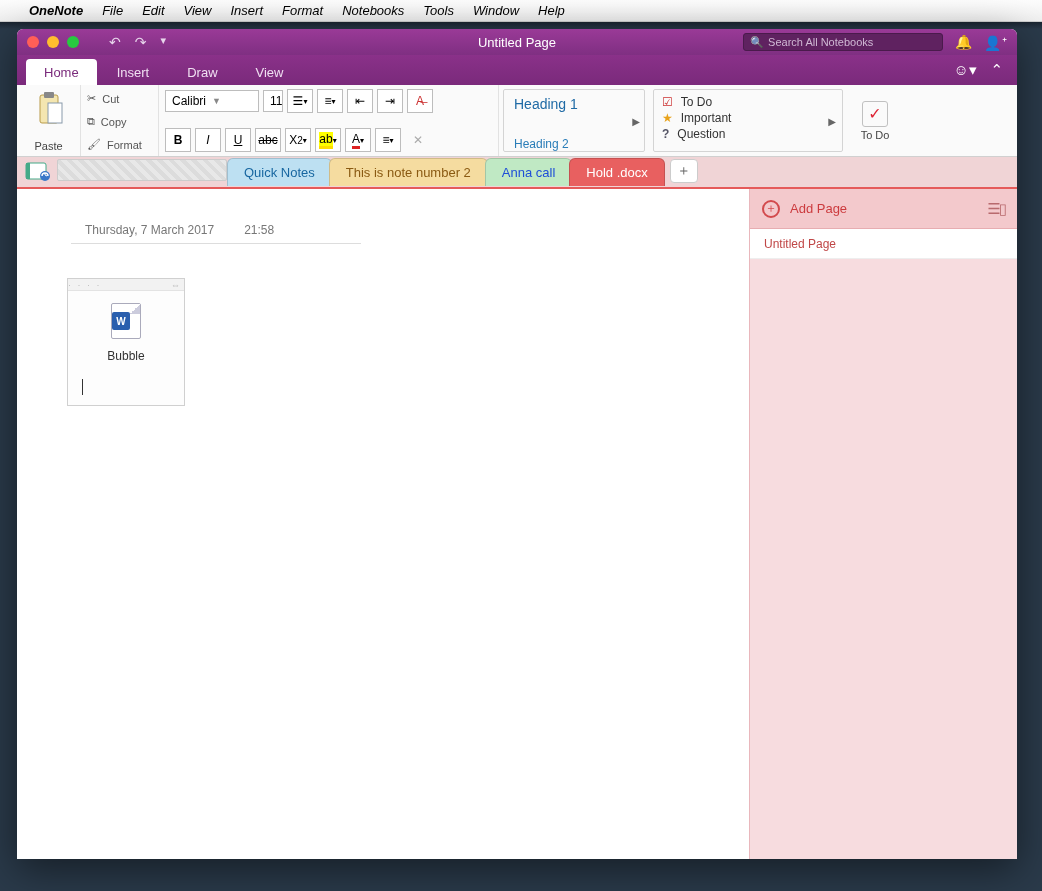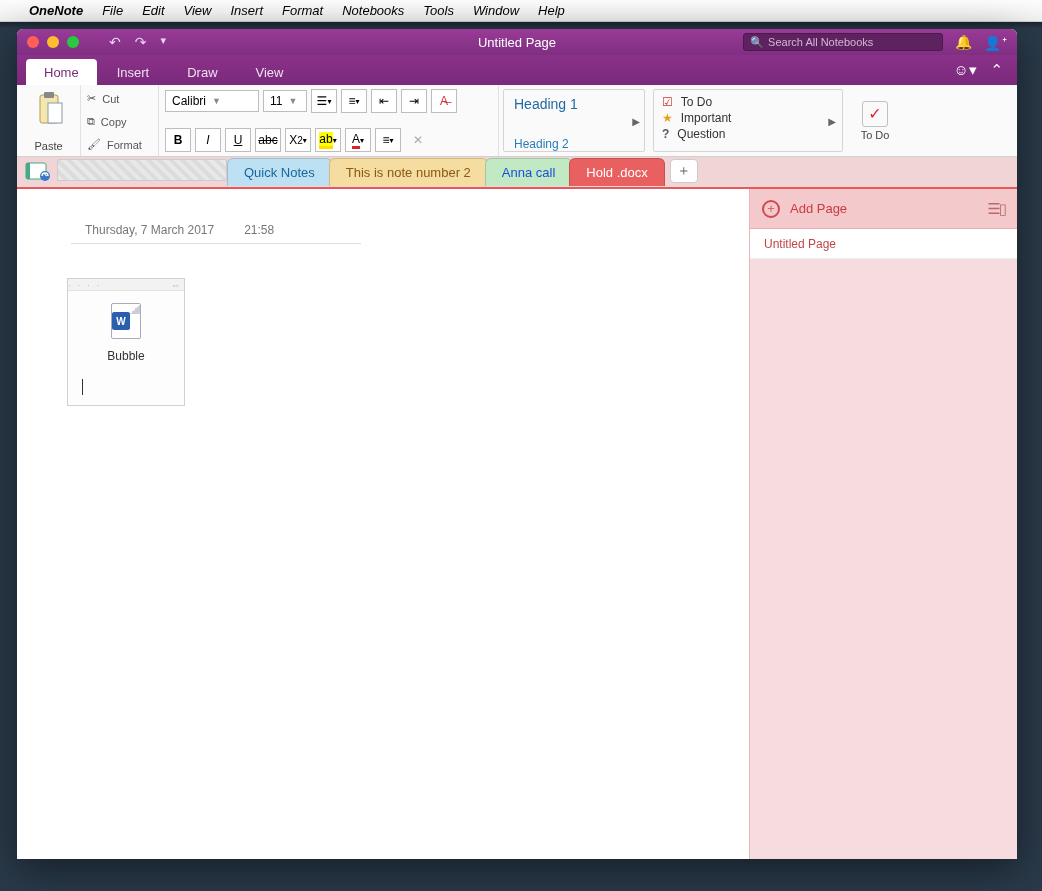--- a/index.html
+++ b/index.html
@@ -148,21 +148,21 @@
           <span>Format</span>
         </div>
     </div>
 
     <div class="grp" style="width:340px;">
       <div class="grp-row">
         <div class="select" style="width:94px;">
             <span>Calibri</span>
             <span class="ar">▼</span>
           </div>
-        <div class="select" style="width:44px;">
+        <div class="select" style="width:20px;">
             <span>11</span>
             <span class="ar">▼</span>
           </div>
         <div class="fmtbtn">☰<span style="font-size:8px;">▾</span></div>
         <div class="fmtbtn">≡<span style="font-size:8px;">▾</span></div>
         <div class="fmtbtn">⇤</div>
         <div class="fmtbtn">⇥</div>
         <div class="fmtbtn" style="color:#c33;">A̶</div>
       </div>
       <div class="grp-row">

